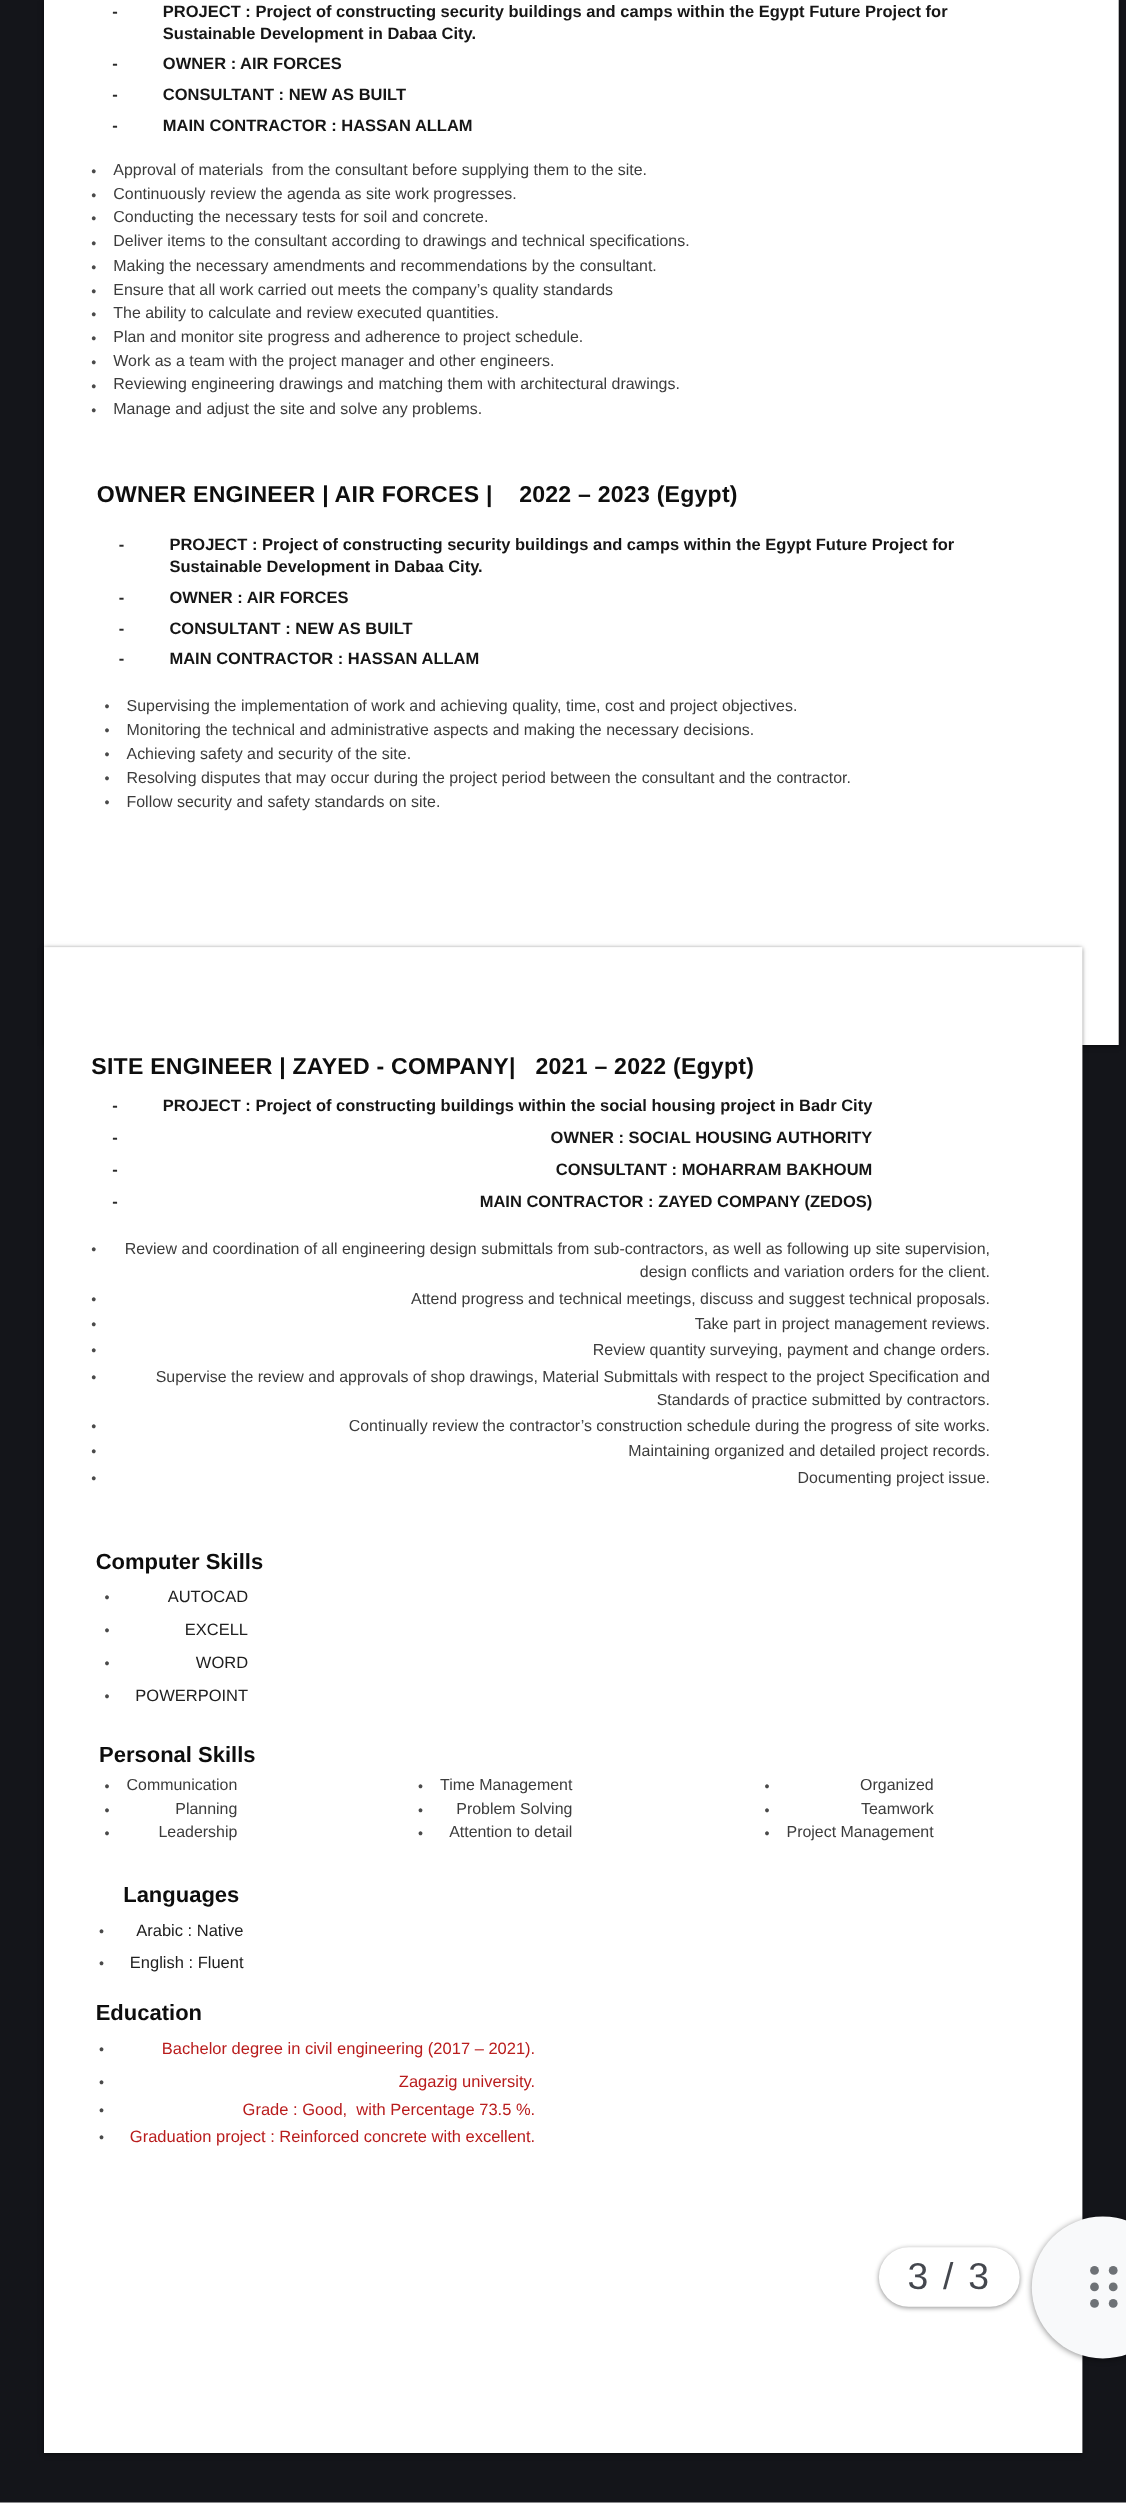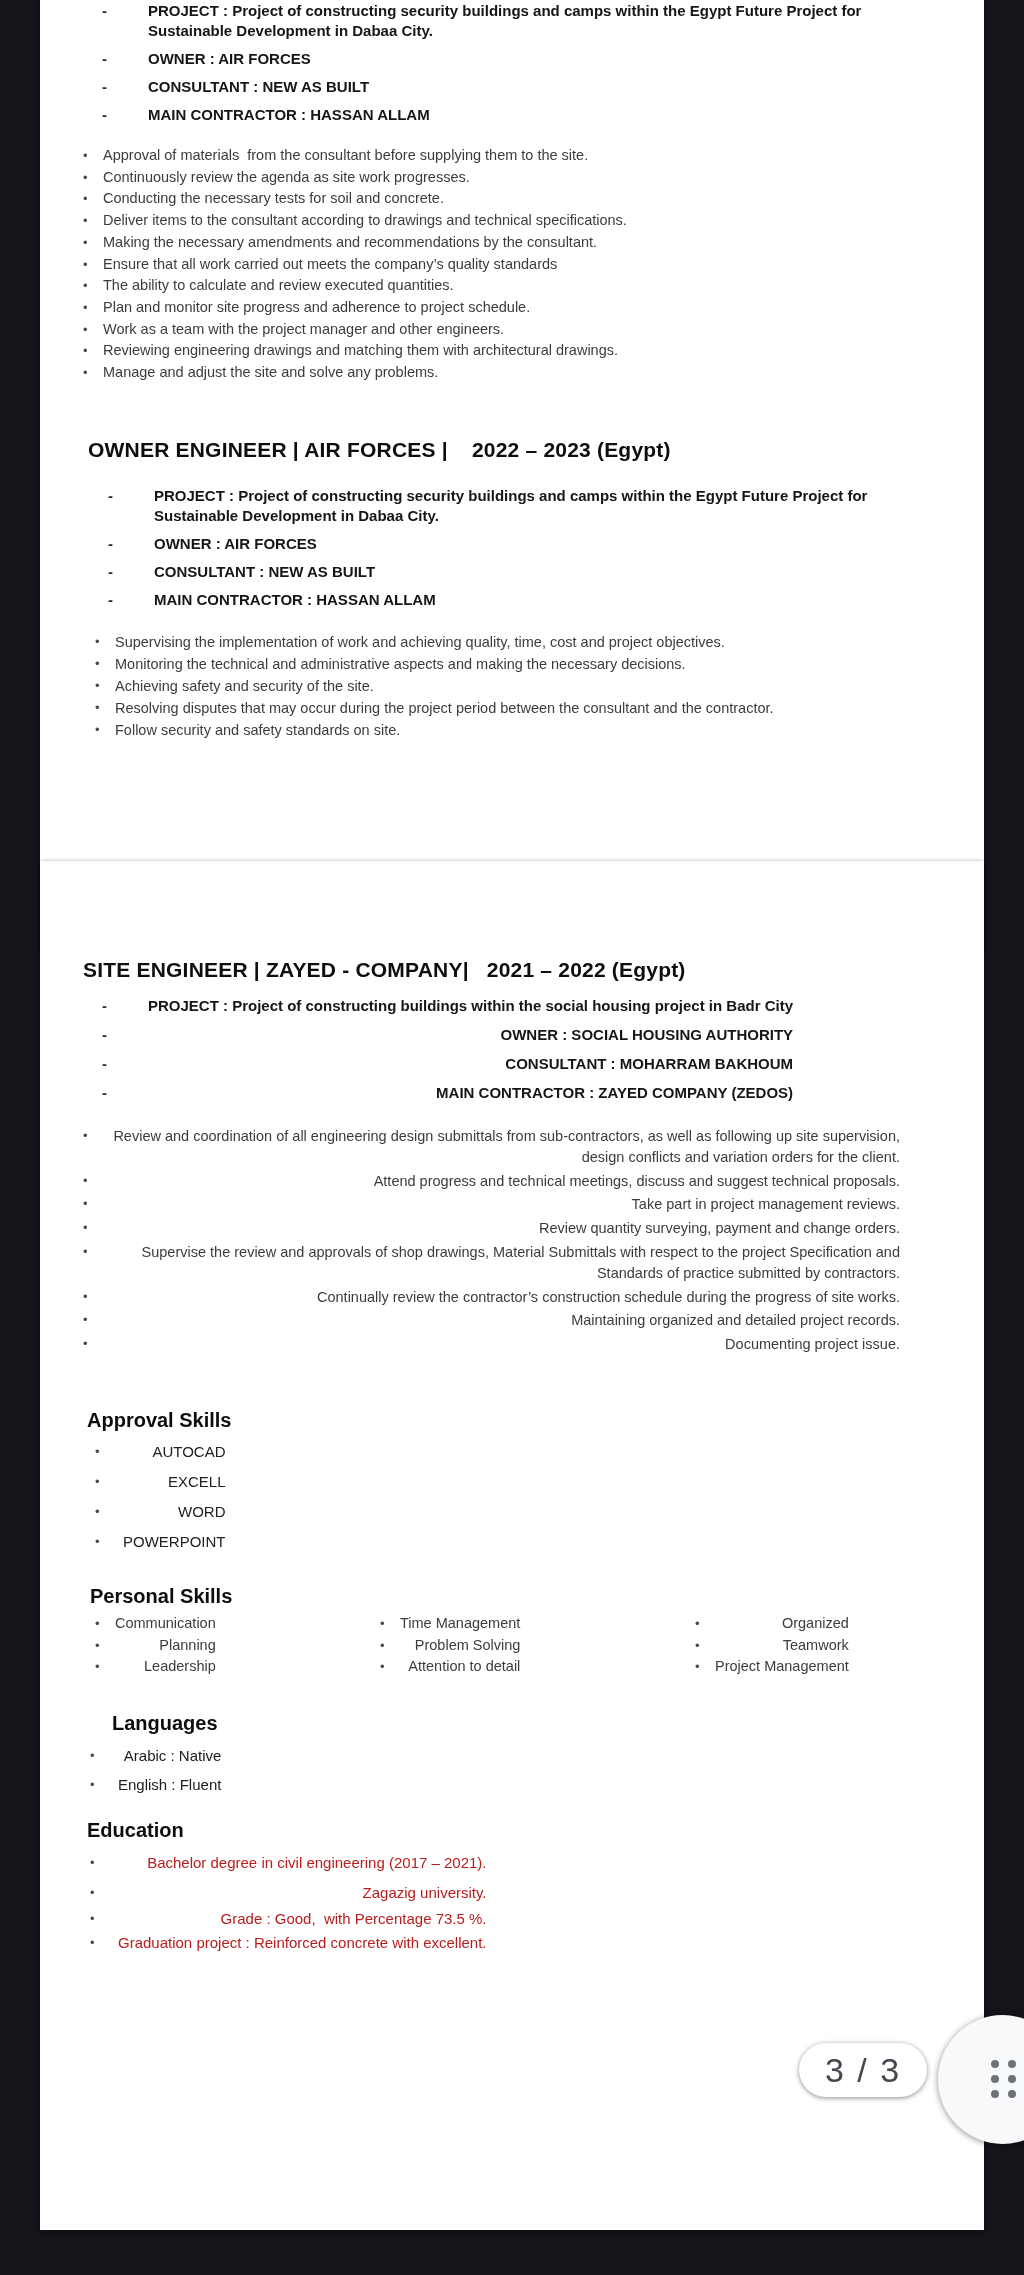--- a/index.html
+++ b/index.html
@@ -7,21 +7,21 @@
     width:1024px;height:2275px;
     background:#14151a;
     position:relative;
     overflow:hidden;
     font-family:"Liberation Sans","DejaVu Sans",sans-serif;
   }
   .page{
     position:absolute;left:40px;width:944px;background:#ffffff;
     box-shadow:0 1px 4px rgba(0,0,0,0.55);
   }
-  #page1{top:0;height:950px;}
+  #page1{top:0;height:950px;padding-left:33px;}
   #page2{top:861px;height:1369px;text-align:right;}
   .t{white-space:pre-wrap;}
   
   ul.details{list-style:none;margin:0;padding:0;position:absolute;}
   ul.details li{
     position:relative;padding-left:46px;
     font-size:15px;font-weight:bold;color:#161616;
     line-height:20px;margin-bottom:8px;max-width:770px;
   }
   ul.details li::before{
@@ -156,21 +156,21 @@
     <li><span class="t">Review and coordination of all engineering design submittals from sub-contractors, as well as following up site supervision, design conflicts and variation orders for the client.</span></li>
     <li><span class="t">Attend progress and technical meetings, discuss and suggest technical proposals.</span></li>
     <li><span class="t">Take part in project management reviews.</span></li>
     <li><span class="t">Review quantity surveying, payment and change orders.</span></li>
     <li><span class="t">Supervise the review and approvals of shop drawings, Material Submittals with respect to the project Specification and Standards of practice submitted by contractors.</span></li>
     <li><span class="t">Continually review the contractor’s construction schedule during the progress of site works.</span></li>
     <li><span class="t">Maintaining organized and detailed project records.</span></li>
     <li><span class="t">Documenting project issue.</span></li>
   </ul>
 
-  <h3 class="subheading t" id="cs-heading">Approval Skills</h3>
+  <h3 class="subheading t" id="cs-heading">Computer Skills</h3>
   <ul class="duties" id="cs-list">
     <li><span class="t">AUTOCAD</span></li>
     <li><span class="t">EXCELL</span></li>
     <li><span class="t">WORD</span></li>
     <li><span class="t">POWERPOINT</span></li>
   </ul>
 
   <h3 class="subheading t" id="ps-heading">Personal Skills</h3>
   <ul class="duties ps-col" id="ps-col1">
     <li><span class="t">Communication</span></li>

